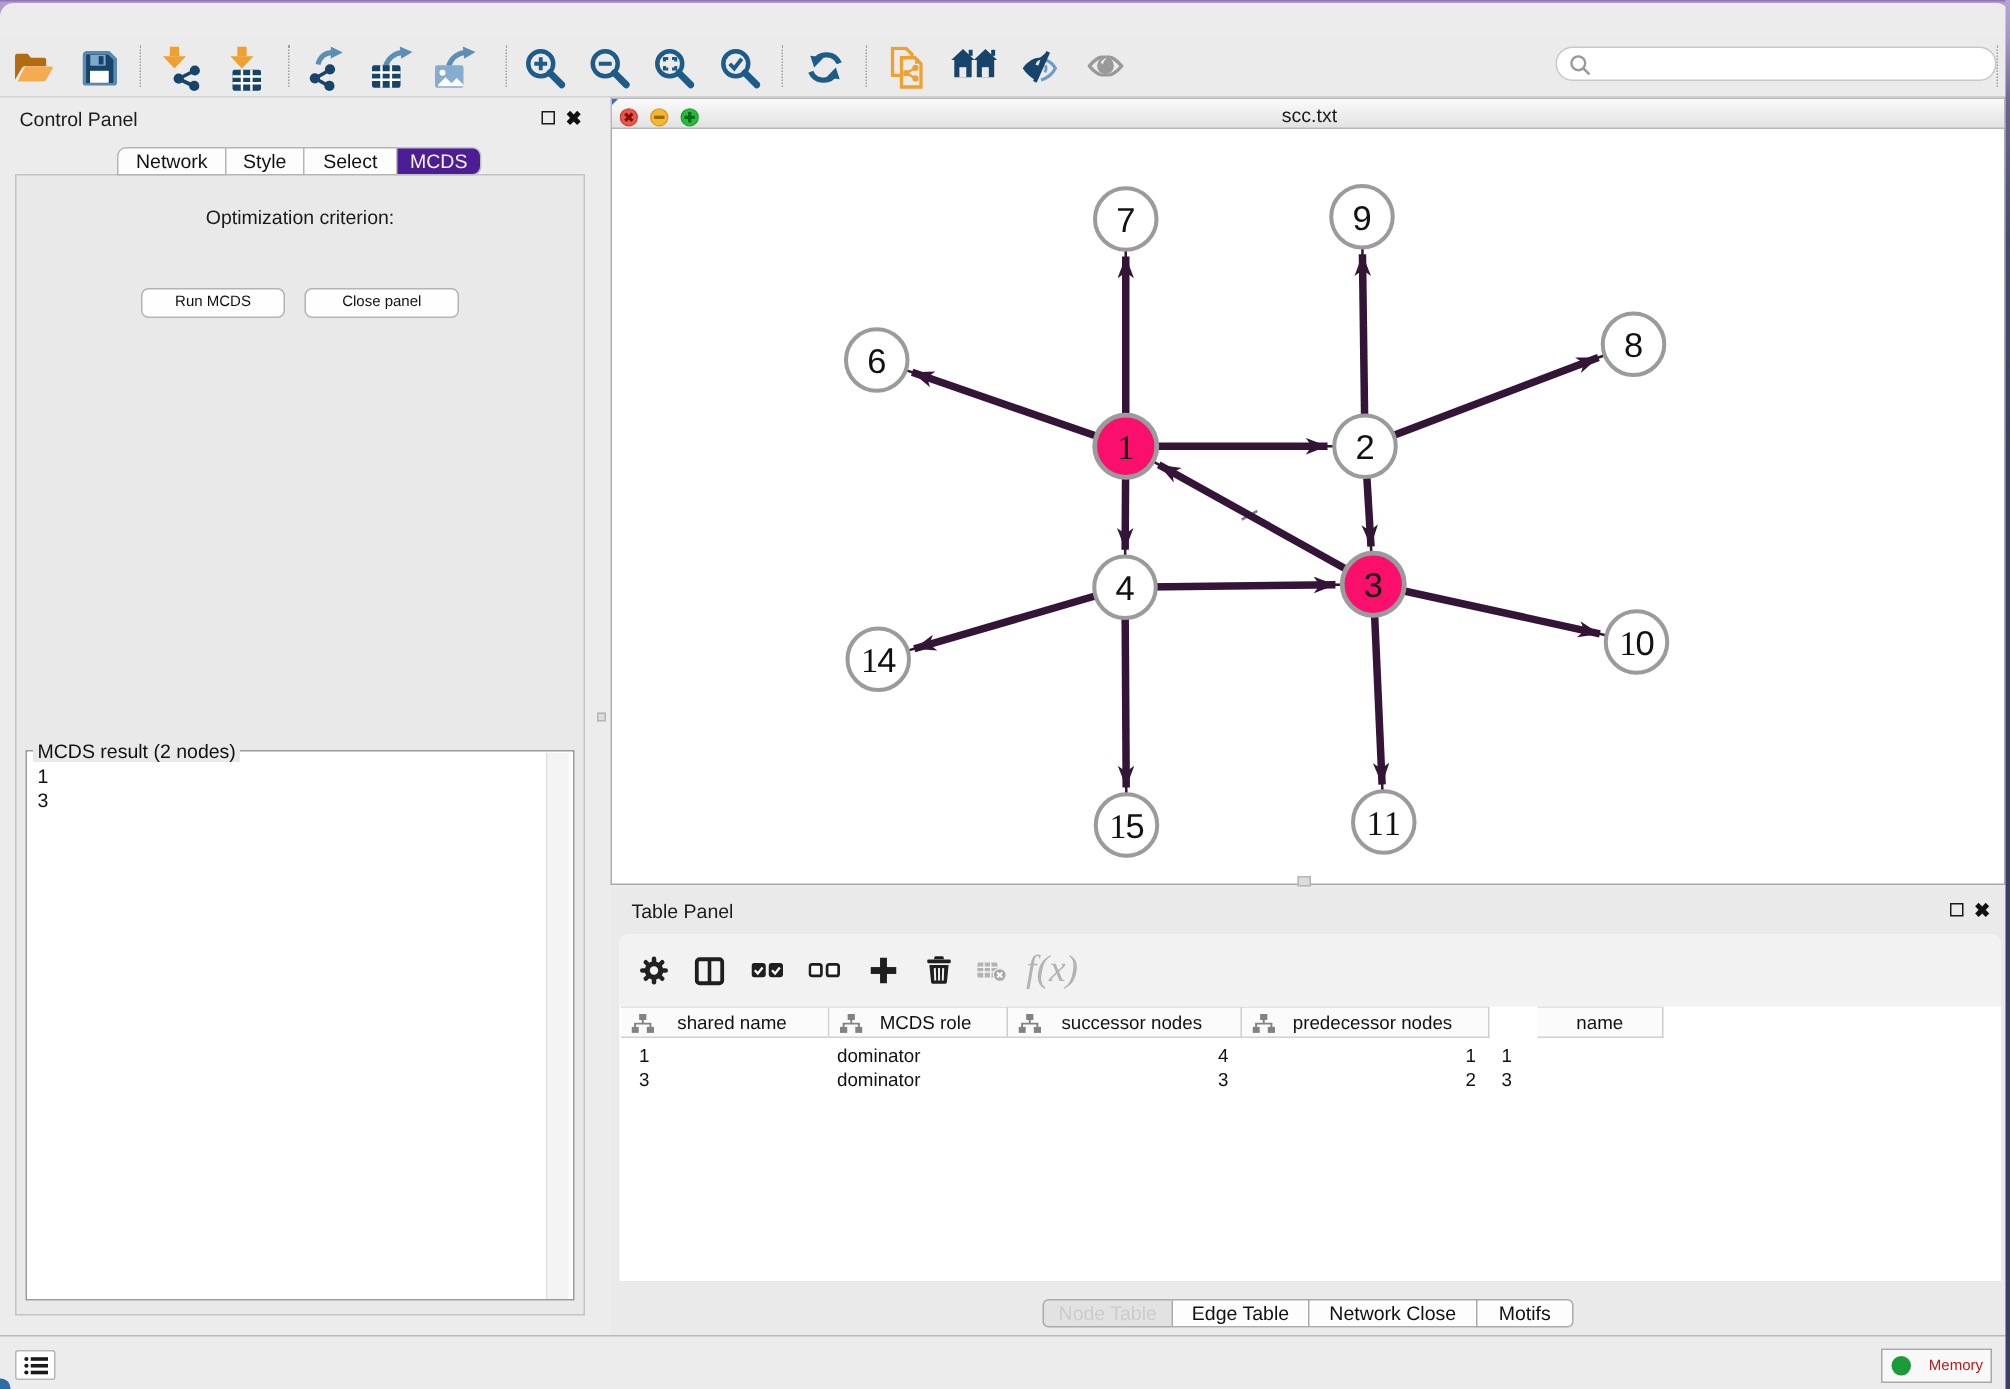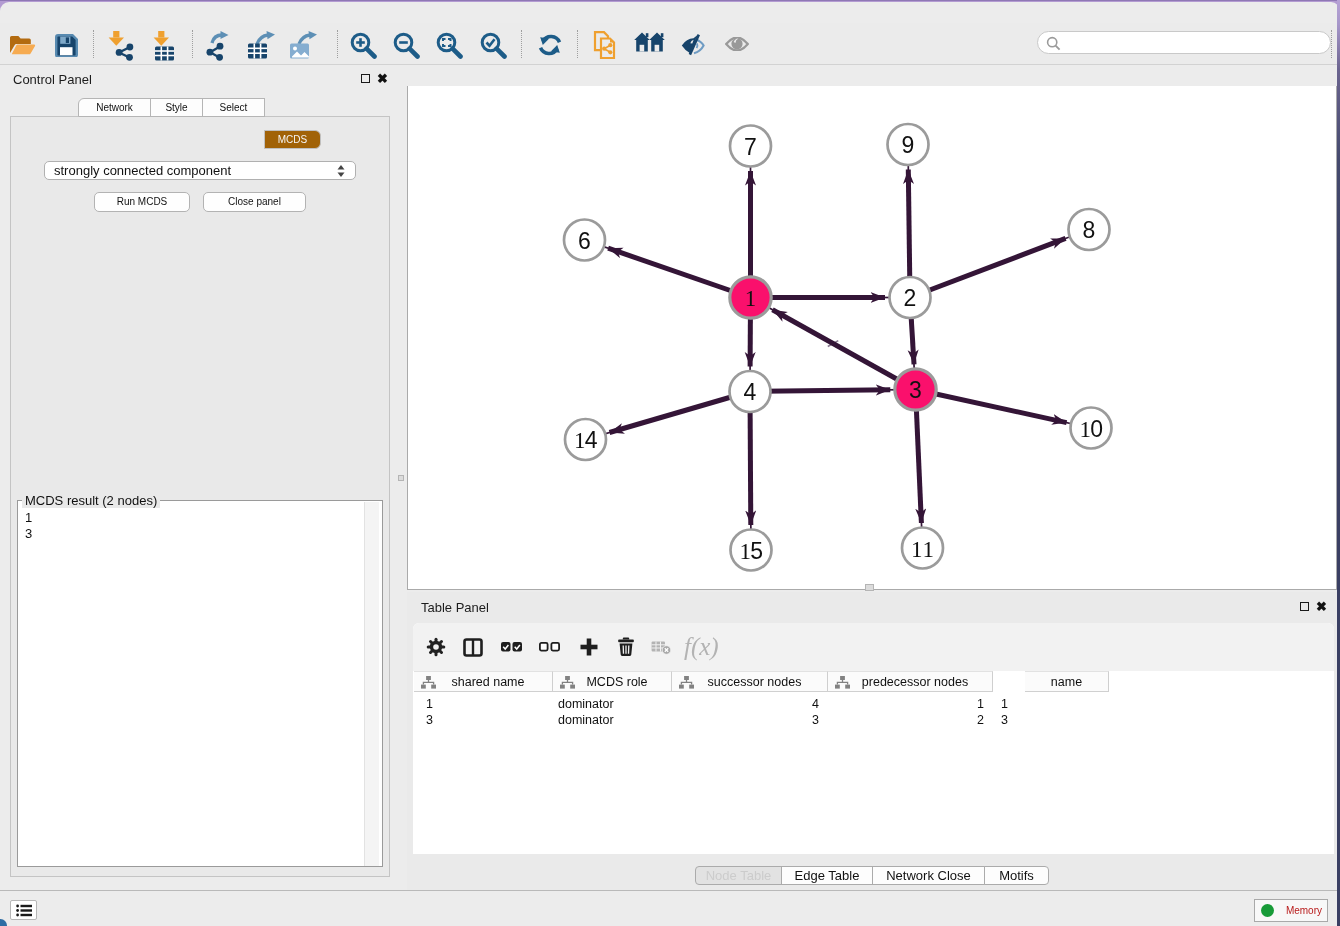--- a/index.html
+++ b/index.html
@@ -14,21 +14,21 @@
   .tsep { position:absolute; top:7px; height:28px; width:0; border-left:1px dotted #9f9f9f; }
   
   .search { position:absolute; left:1037px; top:8px; width:294px; height:23px; background:#fff; border:1px solid #c9c9c9; border-radius:12px; }
   
   .cpanel { position:absolute; left:0; top:64px; width:395px; height:828px; background:#ececec; }
   .ptitle { font-size:13px; color:#1c1c1c; }
   .floatbtn { position:absolute; width:9px; height:9px; border:1.6px solid #1a1a1a; background:transparent; }
   .closex { position:absolute; font-size:13px; font-weight:bold; color:#111; line-height:12px; }
   .cp-inner { position:absolute; left:10px; top:50px; width:380px; height:761px; background:#e9e9e9; border:1px solid #c4c4c4; }
   .tabrow { position:absolute; top:32px; left:78px; height:19px; }
-  .tab { position:absolute; top:0; height:19px; background:#fdfdfd; border:1px solid #b5b5b5; font-size:10px; color:#111; text-align:center; line-height:17px; }
+  .tab { position:absolute; top:0; height:19px; background:#fdfdfd; border:1px solid #b5b5b5; font-size:13px; color:#111; text-align:center; line-height:17px; }
   .seltext { font-size:13px; color:#1a1a1a; }
   .dropdown { position:absolute; left:44px; top:95px; width:312px; height:19px; background:#fff; border:1px solid #b0b0b0; border-radius:5px; font-size:13px; color:#111; line-height:17px; padding-left:9px; }
   .btn { position:absolute; top:126px; height:20px; background:#fefefe; border:1px solid #b3b3b3; border-radius:5px; font-size:10px; color:#111; text-align:center; line-height:18px; }
   .resultbox { position:absolute; left:17px; top:434px; width:366px; height:367px; background:#fff; border:1px solid #9a9a9a; }
   .resultlabel { position:absolute; left:22px; top:428px; height:14px; background:#e9e9e9; font-size:13px; color:#111; line-height:14px; padding:0 3px; }
   .scrolltrack { position:absolute; right:3px; top:1px; width:15px; height:364px; background:#f4f4f4; border-left:1px solid #e2e2e2; }
   
   .netwin { position:absolute; left:407px; top:63px; width:930px; height:526px; }
   .nettitle { position:absolute; left:0; top:0; width:930px; height:21px; background:linear-gradient(#fbfbfb,#e2e2e2); border:1px solid #b9b9b9; border-bottom:1px solid #b5b5b5; }
   .canvas { position:absolute; left:0; top:21px; width:930px; height:504px; background:#fff; border-left:1px solid #aaa; border-right:1px solid #aaa; border-bottom:1px solid #aaa; }
@@ -192,40 +192,47 @@
 
   <div class="cpanel">
     <div class="ptitle abs" style="left:13px; top:6px;">Control Panel</div>
     <div class="floatbtn" style="left:361px; top:8px;"></div>
     <div class="closex" style="left:377px; top:7px;">✖</div>
     <div class="cp-inner"></div>
     <div class="tabrow">
       <div class="tab" style="left:0; width:73px; border-radius:6px 0 0 0;">Network</div>
       <div class="tab" style="left:72px; width:53px;">Style</div>
       <div class="tab" style="left:124px; width:63px;">Select</div>
-      <div class="tab" style="left:186px; width:57px; background:#a16207; color:#f5f5f5; border-radius:0 6px 6px 0; border-color:#c0c0c0;margin-top:32px;">MCDS</div>
+      <div class="tab" style="left:186px; width:57px; background:#4c1d95; color:#f5f5f5; border-radius:0 6px 6px 0; border-color:#c0c0c0;">MCDS</div>
     </div>
-    <div class="dropdown">strongly connected component
-      <svg width="10" height="14" style="position:absolute; right:9px; top:2px;" viewBox="0 0 10 14">
-        <path d="M5 1 L8.5 5.5 L1.5 5.5 Z" fill="#444"></path>
-        <path d="M5 13 L8.5 8.5 L1.5 8.5 Z" fill="#444"></path>
-      </svg>
-    </div>
+    <div class="seltext abs" style="left:0; top:71px; width:400px; text-align:center;">Optimization criterion:</div>
     <div class="btn" style="left:94px; width:96px;">Run MCDS</div>
     <div class="btn" style="left:203px; width:103px;">Close panel</div>
     <div class="resultbox">
       <div style="font-size:13px; color:#111; padding:9px 0 0 7px; line-height:16px;">1<br>3</div>
       <div class="scrolltrack"></div>
     </div>
     <div class="resultlabel">MCDS result (2 nodes)</div>
   </div>
 
   <div class="abs" style="left:398px; top:473px; width:6px; height:6px; background:#dcdcdc; border:1px solid #b5b5b5;"></div>
 
   <div class="netwin">
+    <div class="nettitle">
+      <svg style="position:absolute;left:5px;top:6px;" width="60" height="13" viewBox="0 0 60 13">
+        <circle cx="6.2" cy="6.2" r="5.7" fill="#ee5549" stroke="#c74237" stroke-width="0.8"></circle>
+        <path d="M3.8 3.8 L8.6 8.6 M8.6 3.8 L3.8 8.6" stroke="#7e120b" stroke-width="2.1"></path>
+        <circle cx="26.5" cy="6.2" r="5.7" fill="#f6b62d" stroke="#d59b18" stroke-width="0.8"></circle>
+        <rect x="23" y="5.1" width="7" height="2.2" fill="#9a6b00"></rect>
+        <circle cx="46.8" cy="6.2" r="5.7" fill="#27bd3c" stroke="#1a9e2e" stroke-width="0.8"></circle>
+        <path d="M46.8 2.7 V9.7 M43.3 6.2 H50.3" stroke="#0e6b1a" stroke-width="2.2"></path>
+      </svg>
+      <div class="abs" style="left:0; top:3px; width:930px; text-align:center; font-size:13px; color:#1a1a1a;">scc.txt</div>
+      <div class="abs" style="left:0; top:0; width:0; height:0; border-top:4px solid #3a6cd4; border-right:4px solid transparent;"></div>
+    </div>
     <div class="canvas">
       <svg width="928" height="502" viewBox="0 0 928 502" id="graph" style="display:block;">
       <defs>
             <marker id="arr" markerUnits="userSpaceOnUse" markerWidth="17" markerHeight="12" refX="14.5" refY="5.5" orient="auto">
               <path d="M0,0 L14.5,5.5 L0,11 L4,5.5 Z" fill="#341537"></path>
             </marker>
           </defs>
       <g fill="#7c6a85" opacity="0.9">
       <rect x="416.5" y="210.7" width="12" height="1.7"></rect>
       <rect x="419" y="303.8" width="12" height="1.7"></rect>

